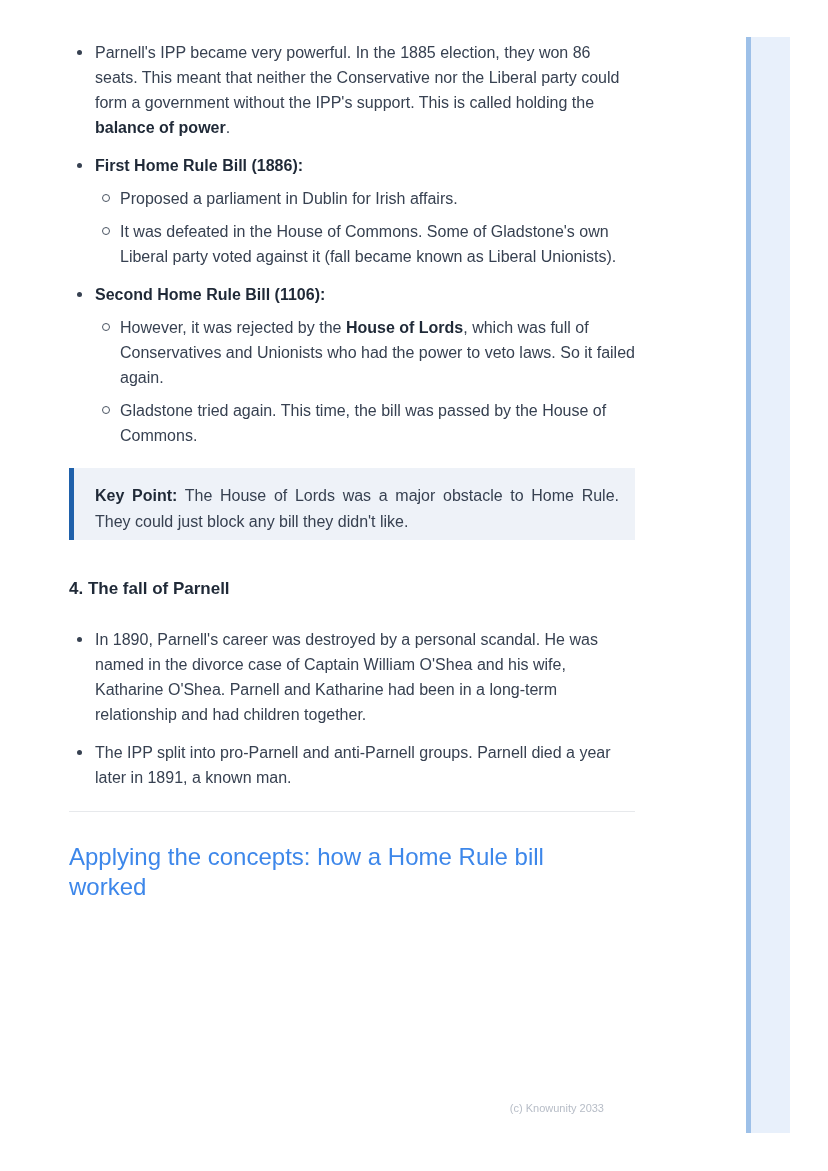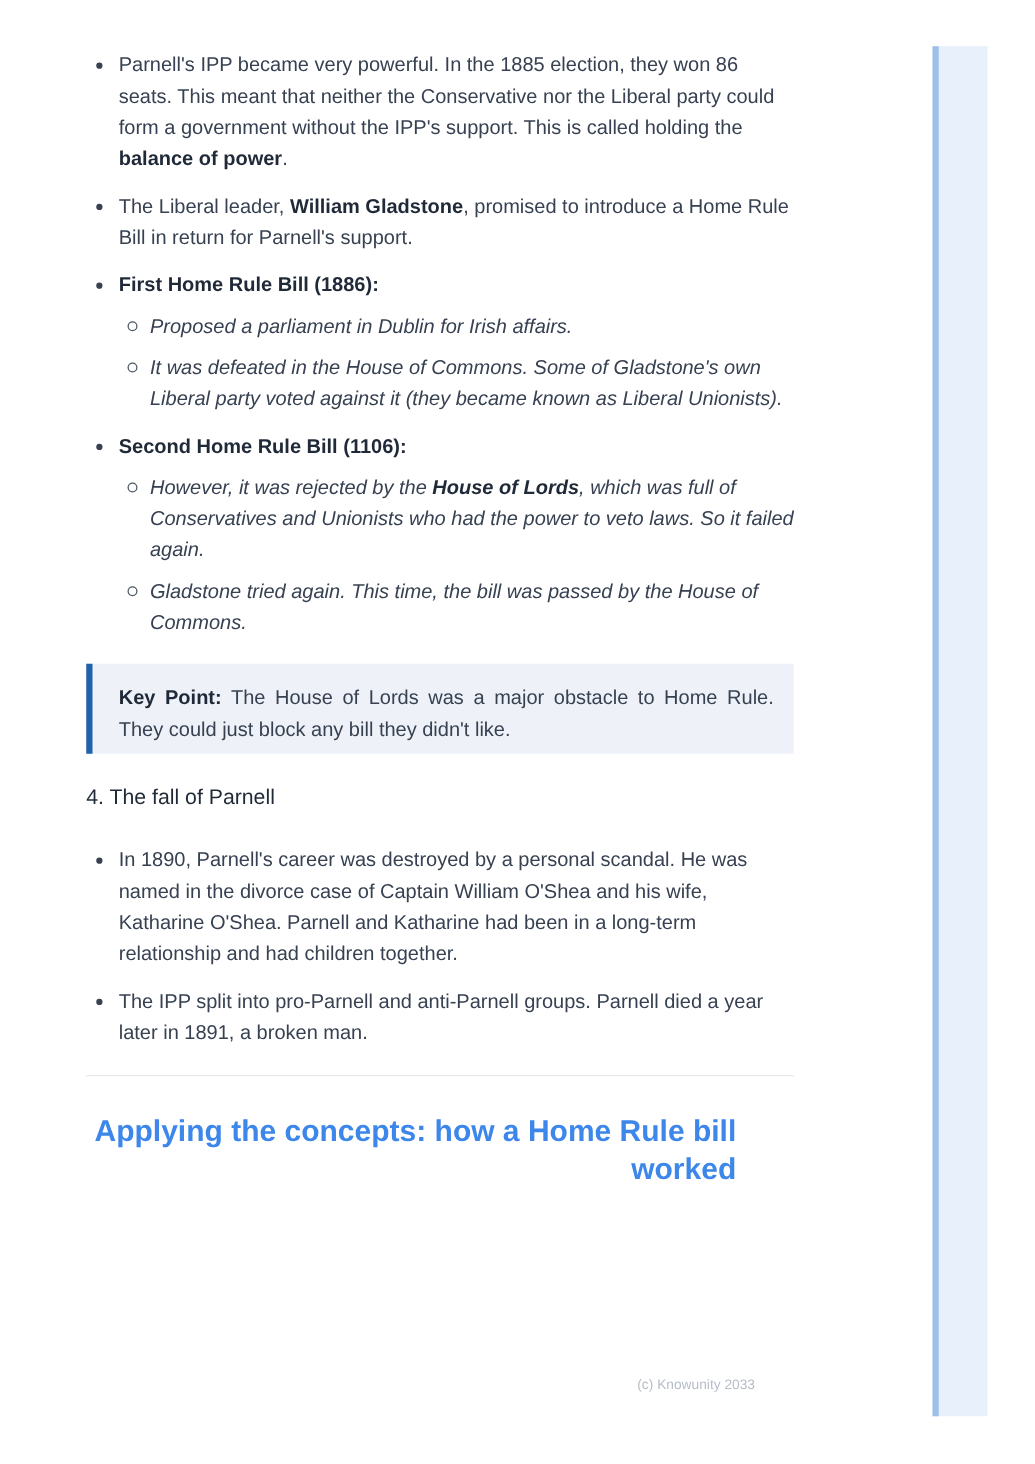--- a/index.html
+++ b/index.html
@@ -16,46 +16,46 @@
   ul.list { list-style: none; margin: 0; padding: 0; }
   .list > li {
     position: relative; padding-left: 26px; margin: 0 0 13px 0;
     font-size: 16px; line-height: 25px; color: #374151;
   }
   .list > li::before {
     content: ""; position: absolute; left: 8px; top: 10px;
     width: 5px; height: 5px; border-radius: 50%; background: #374151;
   }
   ul.sublist { list-style: none; margin: 0; padding: 0; }
-  .sublist > li { position: relative; padding-left: 25px; margin: 8px 0 8px 0; font-style: italic; }
+  .sublist > li { position: relative; padding-left: 25px; margin: 8px 0 8px 0; }
   .sublist > li::before {
     content: ""; position: absolute; left: 7px; top: 8px;
     width: 6px; height: 6px; border-radius: 50%;
     border: 1.5px solid #4b5563; background: transparent;
   }
   strong, b { color: #1f2937; font-weight: bold; }
 
   .callout {
     margin-top: 20px; width: 566px;
     background: #eef2f8; border-left: 5px solid #1f61ab;
     padding: 15px 16px 5px 21px;
     font-size: 16px; line-height: 26px; color: #374151;
     text-align: justify;
   }
 
   .section-h3 {
-    margin: 24px 0 27px 0;
-    font-size: 17px; line-height: 22px; font-weight: normal; color: #1f2937;
+    margin: 38px 0 27px 0;
+    font-size: 17px; line-height: 22px; font-weight: bold; color: #1f2937;
   }
 
   hr.divider { border: none; border-top: 1px solid #e7e9ec; margin: 21px 0 0 0; width: 566px; }
 
   .blue-h2 {
     margin: 30px 0 0 0; max-width: 520px;
-    font-size: 24px; line-height: 30px; font-weight: bold; color: #3d87ea; text-align: right;
+    font-size: 24px; line-height: 30px; font-weight: normal; color: #3d87ea;
   }
 
   .footer {
     position: absolute; top: 1102px; right: 53px;
     font-size: 11px; color: #b7bdc7; z-index: 5;
   }
 
   .side-strip {
     position: absolute; left: 746px; top: 37px;
     width: 44px; height: 1096px;
@@ -65,40 +65,39 @@
 </style>
 </head>
 <body>
 
 <div class="page">
 
   <div class="content">
 
     <ul class="list" id="list-home-rule">
         <li><span>Parnell's IPP became very powerful. In the 1885 election, they won 86 seats. This meant that neither the Conservative nor the Liberal party could form a government without the IPP's support. This is called holding the </span><strong>balance of power</strong><span>.</span></li>
-        <li><span>The Liberal leader, </span><strong>William Gladstone</strong><span>, promised to introduce a Home Rule Bill in return for Parnell's support.</span></li>
         <li><strong>First Home Rule Bill (1886):</strong><ul class="sublist">
             <li><span>Proposed a parliament in Dublin for Irish affairs.</span></li>
-            <li><span>It was defeated in the House of Commons. Some of Gladstone's own Liberal party voted against it (they became known as Liberal Unionists).</span></li>
+            <li><span>It was defeated in the House of Commons. Some of Gladstone's own Liberal party voted against it (fall became known as Liberal Unionists).</span></li>
           </ul></li>
         <li><strong>Second Home Rule Bill (1106):</strong><ul class="sublist">
             <li><span>However, it was rejected by the </span><strong>House of Lords</strong><span>, which was full of Conservatives and Unionists who had the power to veto laws. So it failed again.</span></li>
             <li><span>Gladstone tried again. This time, the bill was passed by the House of Commons.</span></li>
           </ul></li>
       </ul>
 
     <div class="callout">
       <strong>Key Point:</strong><span> The House of Lords was a major obstacle to Home Rule. They could just block any bill they didn't like.</span>
     </div>
 
     <div class="section-h3">4. The fall of Parnell</div>
 
     <ul class="list" id="list-fall-of-parnell">
         <li><span>In 1890, Parnell's career was destroyed by a personal scandal. He was named in the divorce case of Captain William O'Shea and his wife, Katharine O'Shea. Parnell and Katharine had been in a long-term relationship and had children together.</span></li>
-        <li><span>The IPP split into pro-Parnell and anti-Parnell groups. Parnell died a year later in 1891, a broken man.</span></li>
+        <li><span>The IPP split into pro-Parnell and anti-Parnell groups. Parnell died a year later in 1891, a known man.</span></li>
       </ul>
 
     <hr class="divider">
 
     <h2 class="blue-h2">Applying the concepts: how a Home Rule bill worked</h2>
 
   </div>
 
   <div class="side-strip"></div>
 

